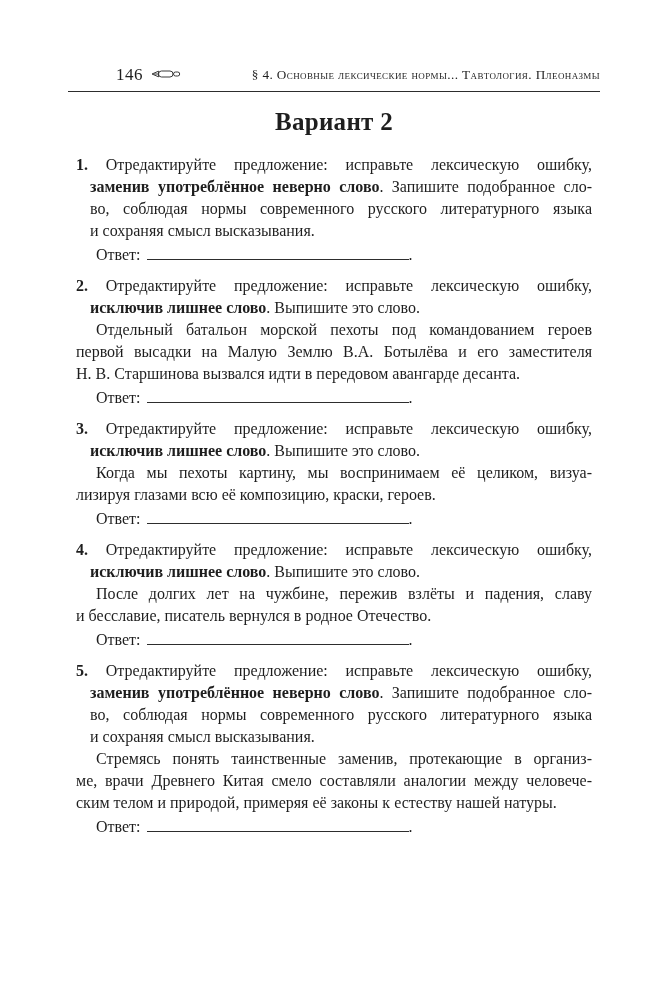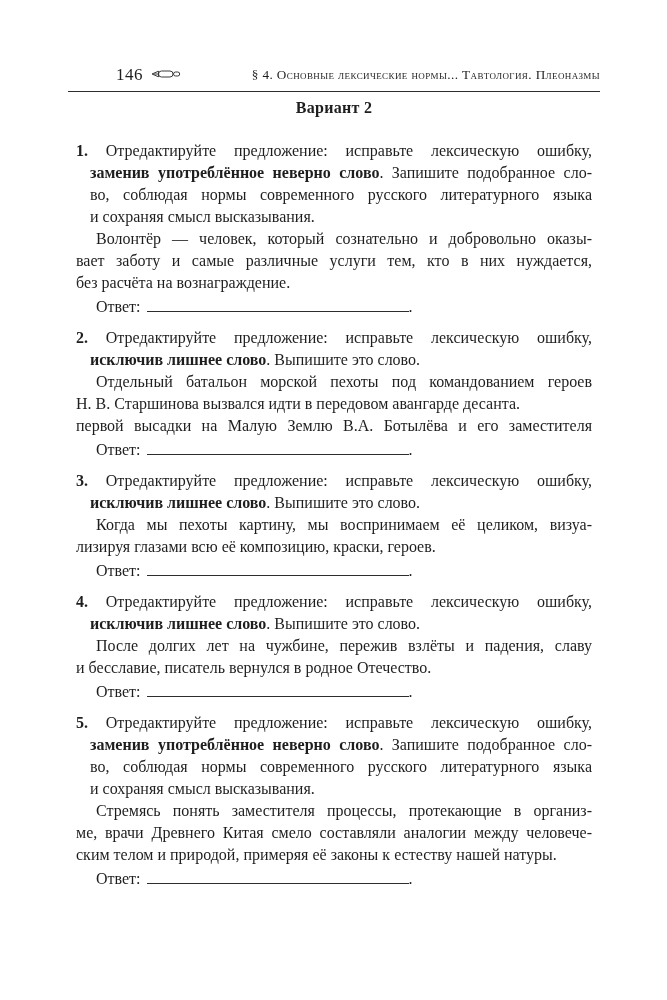--- a/index.html
+++ b/index.html
@@ -33,24 +33,24 @@
     flex: 1;
     text-align: right;
     font-size: 13.2px;
     font-variant: small-caps;
     letter-spacing: 0.4px;
     padding-left: 10px;
     white-space: nowrap;
   }
   
   .title {
-    font-size: 16px;
+    font-size: 25px;
     font-weight: bold;
     text-align: center;
-    margin: 5px 0 21px 0;
+    margin: 19px 0 21px 0;
     letter-spacing: 0.3px;
   }
   
   .exercise { margin: 8px; }
   .line { min-height: 22px; }
   .just {
     text-align: justify;
     text-align-last: justify;
   }
   .instr { padding-left: 14px; }
@@ -95,42 +95,37 @@
   <section class="exercise">
     <div class="instr">
       <div class="line just first">
         <span class="num">1.</span>
         <span>Отредактируйте предложение: исправьте лексическую ошибку,</span>
       </div>
       <div class="line just"><b>заменив употреблённое неверно слово</b><span>. Запишите подобранное сло-</span></div>
       <div class="line just"><span>во, соблюдая нормы современного русского литературного языка</span></div>
       <div class="line"><span>и сохраняя смысл высказывания.</span></div>
     </div>
-    <div class="sentence">
-      <div class="line just indent"><span>Волонтёр — человек, который сознательно и добровольно оказы-</span></div>
-      <div class="line just"><span>вает заботу и самые различные услуги тем, кто в них нуждается,</span></div>
-      <div class="line"><span>без расчёта на вознаграждение.</span></div>
-    </div>
     <div class="answer">
       <span class="alabel">Ответ:</span><span class="blank"></span><span>.</span>
     </div>
   </section>
 
   <section class="exercise">
     <div class="instr">
       <div class="line just first">
         <span class="num">2.</span>
         <span>Отредактируйте предложение: исправьте лексическую ошибку,</span>
       </div>
       <div class="line"><b>исключив лишнее слово</b><span>. Выпишите это слово.</span></div>
     </div>
     <div class="sentence">
       <div class="line just indent"><span>Отдельный батальон морской пехоты под командованием героев</span></div>
+      <div class="line just"><span>первой высадки на Малую Землю В.А. Ботылёва и его заместителя</span></div>
       <div class="line"><span>Н. В. Старшинова вызвался идти в передовом авангарде десанта.</span></div>
-      <div class="line just"><span>первой высадки на Малую Землю В.А. Ботылёва и его заместителя</span></div>
     </div>
     <div class="answer">
       <span class="alabel">Ответ:</span><span class="blank"></span><span>.</span>
     </div>
   </section>
 
   <section class="exercise">
     <div class="instr">
       <div class="line just first">
         <span class="num">3.</span>
@@ -168,21 +163,21 @@
     <div class="instr">
       <div class="line just first">
         <span class="num">5.</span>
         <span>Отредактируйте предложение: исправьте лексическую ошибку,</span>
       </div>
       <div class="line just"><b>заменив употреблённое неверно слово</b><span>. Запишите подобранное сло-</span></div>
       <div class="line just"><span>во, соблюдая нормы современного русского литературного языка</span></div>
       <div class="line"><span>и сохраняя смысл высказывания.</span></div>
     </div>
     <div class="sentence">
-      <div class="line just indent"><span>Стремясь понять заместителя процессы, протекающие в организ-</span></div>
+      <div class="line just indent"><span>Стремясь понять таинственные заменив, протекающие в организ-</span></div>
       <div class="line just"><span>ме, врачи Древнего Китая смело составляли аналогии между человече-</span></div>
       <div class="line"><span>ским телом и природой, примеряя её законы к естеству нашей натуры.</span></div>
     </div>
     <div class="answer">
       <span class="alabel">Ответ:</span><span class="blank"></span><span>.</span>
     </div>
   </section>
 
 </div>
 

